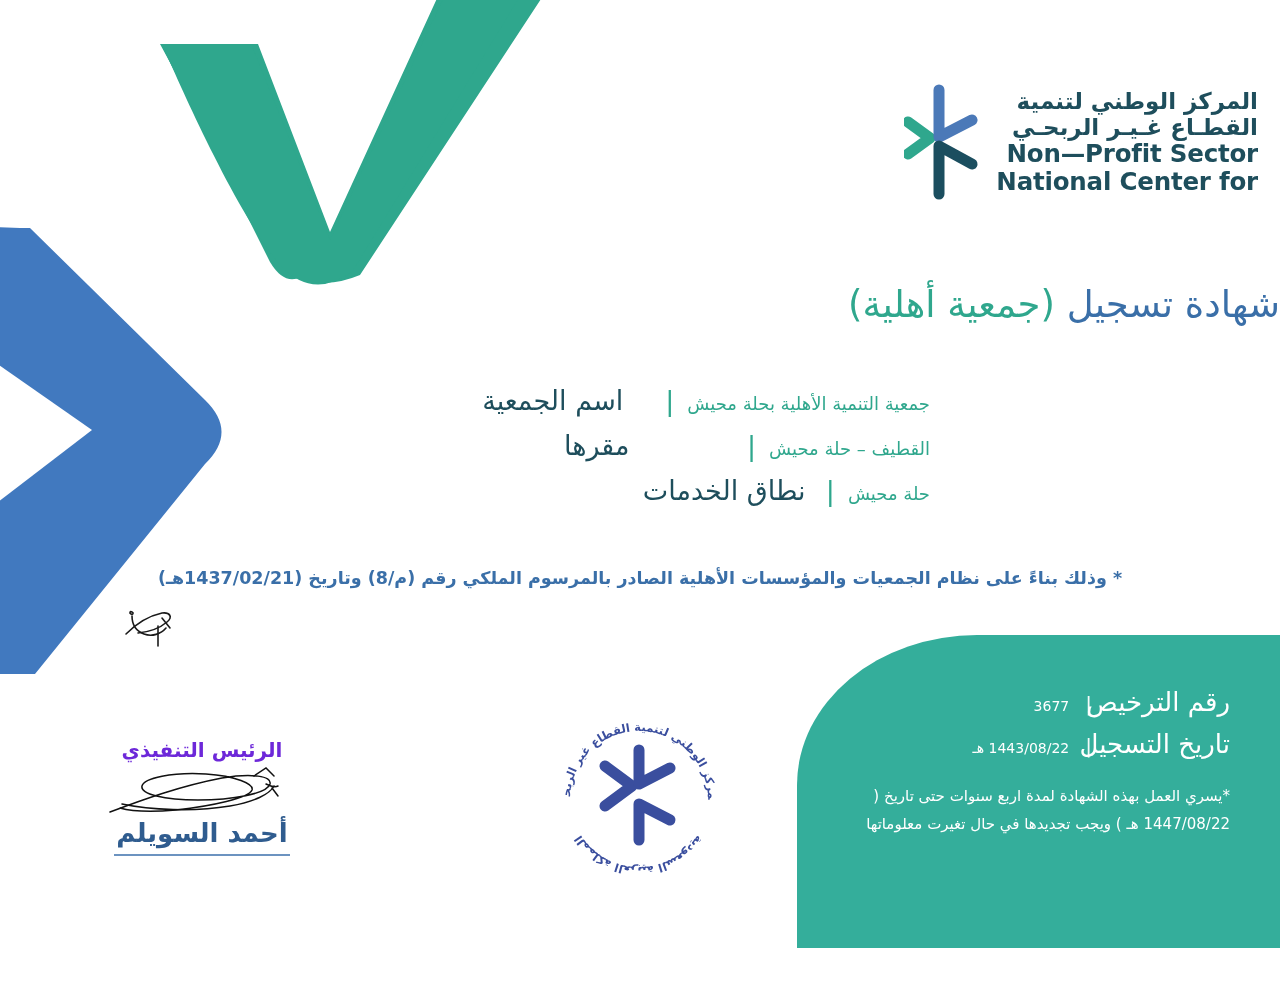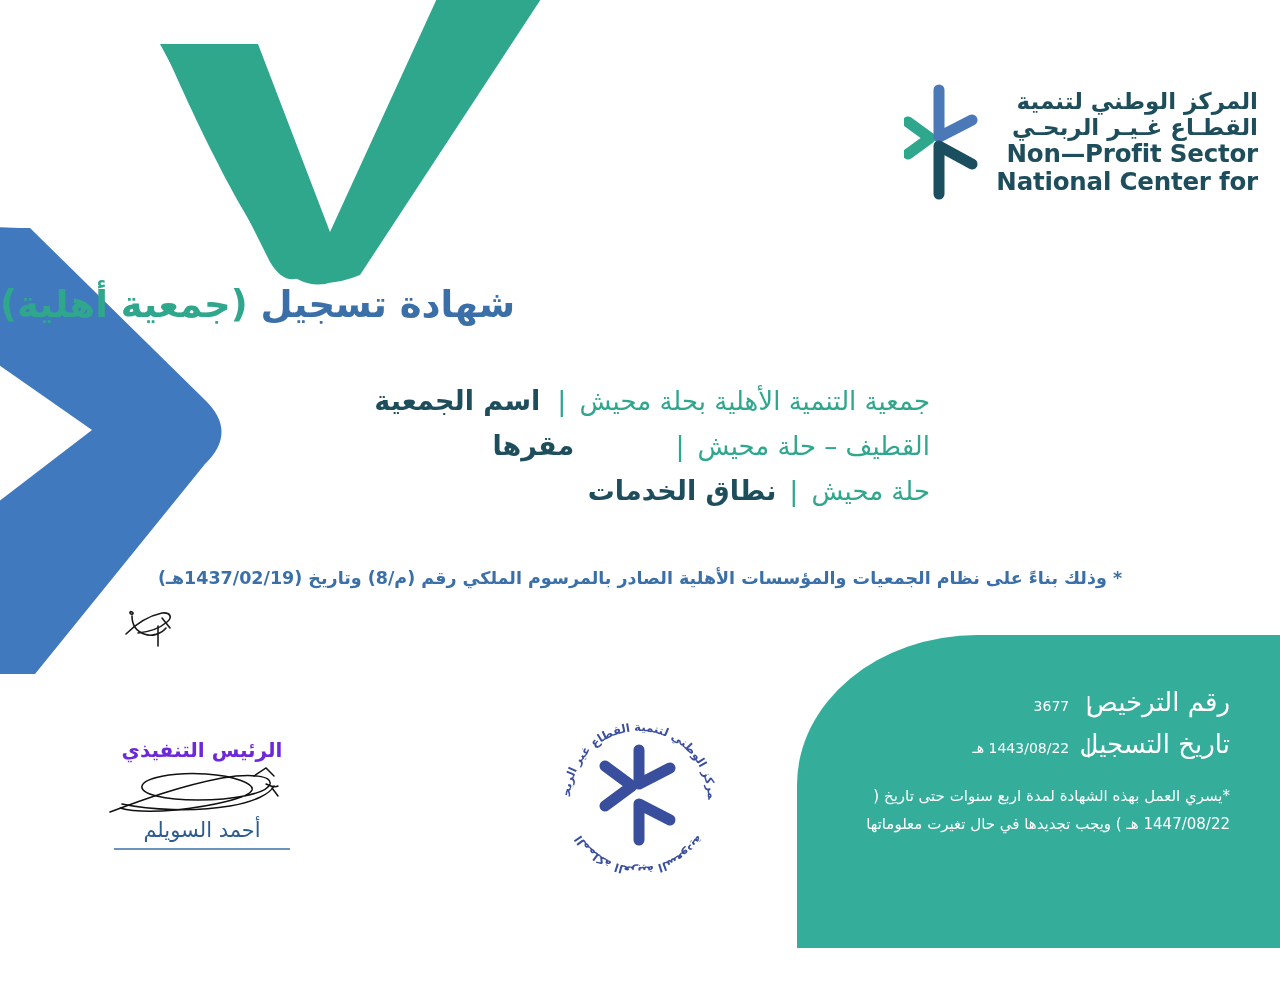--- a/index.html
+++ b/index.html
@@ -54,23 +54,23 @@
     letter-spacing:-0.2px;
     direction:ltr;
     text-align:right;
   }
   #logo-mark { width:78px; height:120px; flex:none; }
 
   
   #cert-title {
     position:absolute;
     top:283px; left:0; right:0;
-    text-align:left;
+    text-align:right;
     font-size:37px;
-    font-weight:bold;
+    font-weight:normal;
     white-space:nowrap;
   }
   #cert-title .t-blue  { color:#3A6FA8; }
   #cert-title .t-green { color:#2FA78D; }
 
   
   #fields {
     position:absolute;
     top:385px; left:0;
     width:930px;
@@ -79,37 +79,37 @@
     display:flex;
     flex-direction:row;
     align-items:baseline;
     justify-content:flex-start;
     padding-right:0;
     margin-bottom:7px;
     height:38px;
   }
   .field-label {
     color:#1E4E5C;
-    font-weight:bold;
+    font-weight:normal;
     font-size:27px;
     white-space:nowrap;
     text-align:left;
     width:170px;
     flex:none;
   }
   .field-sep {
     color:#2FA78D;
     font-size:27px;
     font-weight:normal;
     padding:0 13px 0 13px;
     flex:none;
   }
   .field-value {
     color:#2FA78D;
-    font-size:26px;
+    font-size:18px;
     font-weight:normal;
     white-space:nowrap;
   }
 
   
   #legal-note {
     position:absolute;
     top:568px; left:0; right:0;
     text-align:center;
     color:#3A6FA8;
@@ -190,22 +190,22 @@
   }
   #sig-role {
     color:#6d28d9;
     font-weight:bold;
     font-size:20px;
     white-space:nowrap;
   }
   #sig-scribble { width:200px; height:58px; display:block; margin:2px auto 0; }
   #sig-name {
     color:#2F5C8F;
-    font-weight:normal;
-    font-size:21px;
+    font-weight:bold;
+    font-size:26px;
     white-space:nowrap;
     margin-top:-4px;
   }
   #sig-rule {
     margin:6px auto 0;
     width:176px;
     height:1.5px;
     background:#6C93C0;
   }
 </style>
@@ -270,21 +270,21 @@
     </div>
 
     <div class="field-row">
       <span class="field-value">حلة محيش</span>
       <span class="field-sep">|</span>
       <span class="field-label">نطاق الخدمات</span>
     </div>
 
   </div>
 
-  <div id="legal-note">* وذلك بناءً على نظام الجمعيات والمؤسسات الأهلية الصادر بالمرسوم الملكي رقم (م/8) وتاريخ (1437/02/19هـ)</div>
+  <div id="legal-note">* وذلك بناءً على نظام الجمعيات والمؤسسات الأهلية الصادر بالمرسوم الملكي رقم (م/8) وتاريخ (1437/02/21هـ)</div>
 
   <svg id="hand-mark" viewBox="0 0 70 45" xmlns="http://www.w3.org/2000/svg" fill="none" stroke="#1a1a1a" stroke-width="1.6" stroke-linecap="round">
     <path d="M8 30 C 18 20 30 12 44 9 C 52 8 55 13 49 18 C 42 24 30 28 20 29"></path>
     <path d="M14 12 C 14 20 18 27 26 30 C 34 33 43 30 48 24"></path>
     <path d="M13 10 C 11 9 12 7 14 8 C 16 9 15 11 13 10 Z"></path>
     <path d="M44 14 L 52 24"></path>
     <path d="M40 22 L 40 42"></path>
   </svg>
 
   <div id="info-panel">

